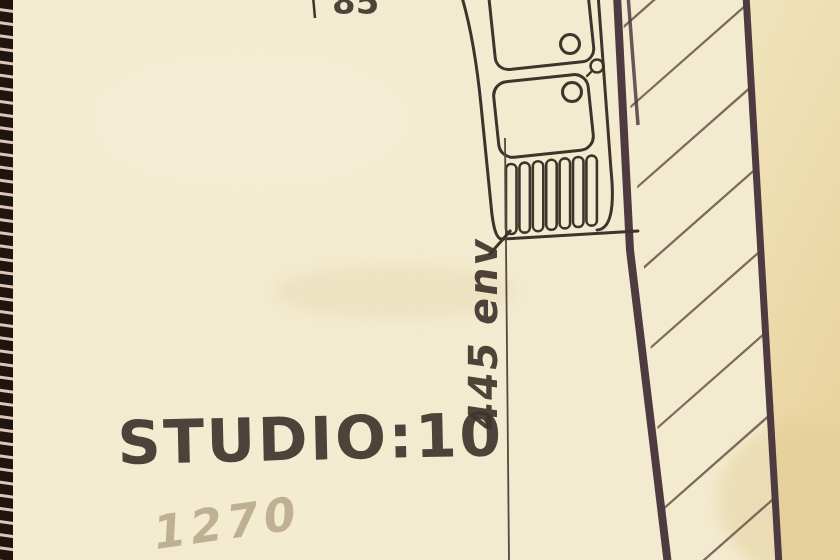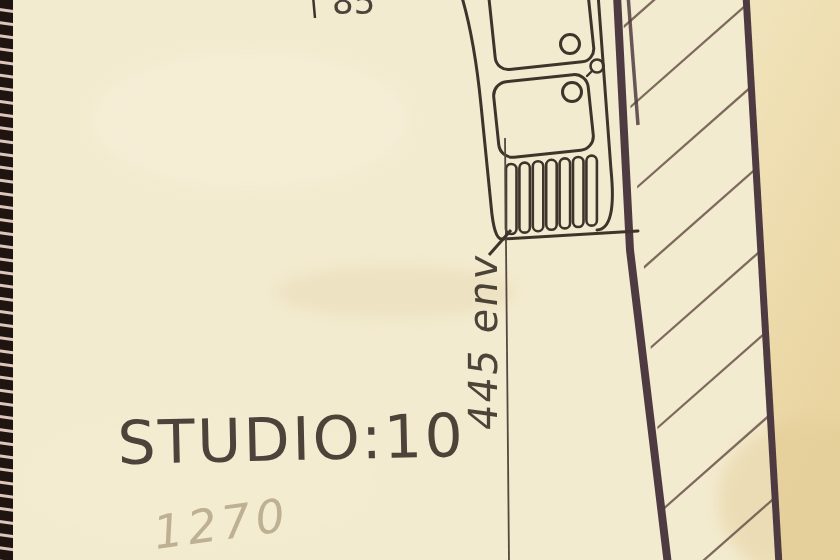--- a/index.html
+++ b/index.html
@@ -3,20 +3,21 @@
 <meta charset="utf-8">
 <style>
   html, body { margin: 0; padding: 0; background: #d8cdb0; }
   .stage {
     position: relative;
     width: 840px;
     height: 560px;
     overflow: hidden;
     background: #f3ebcf;
     font-family: "DejaVu Sans", "Liberation Sans", sans-serif;
+    font-weight: bold;
   }
   svg { display: block; }
   text { font-family: "DejaVu Sans", "Liberation Sans", sans-serif; }
   .plan-text { fill-opacity: 0.92; }
 </style>
 </head>
 <body>
 
 <div class="stage">
 <svg width="840" height="560" viewBox="0 0 840 560">

